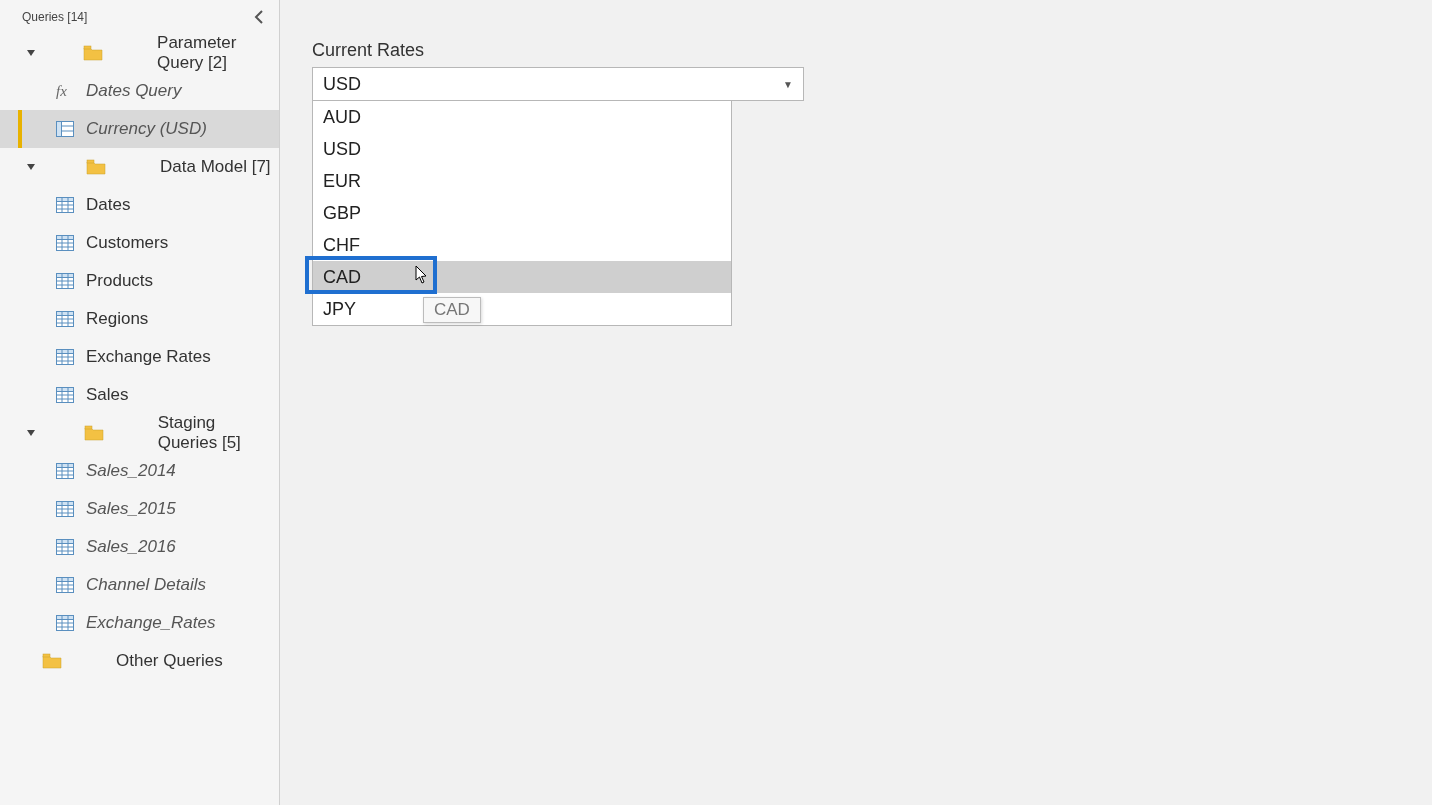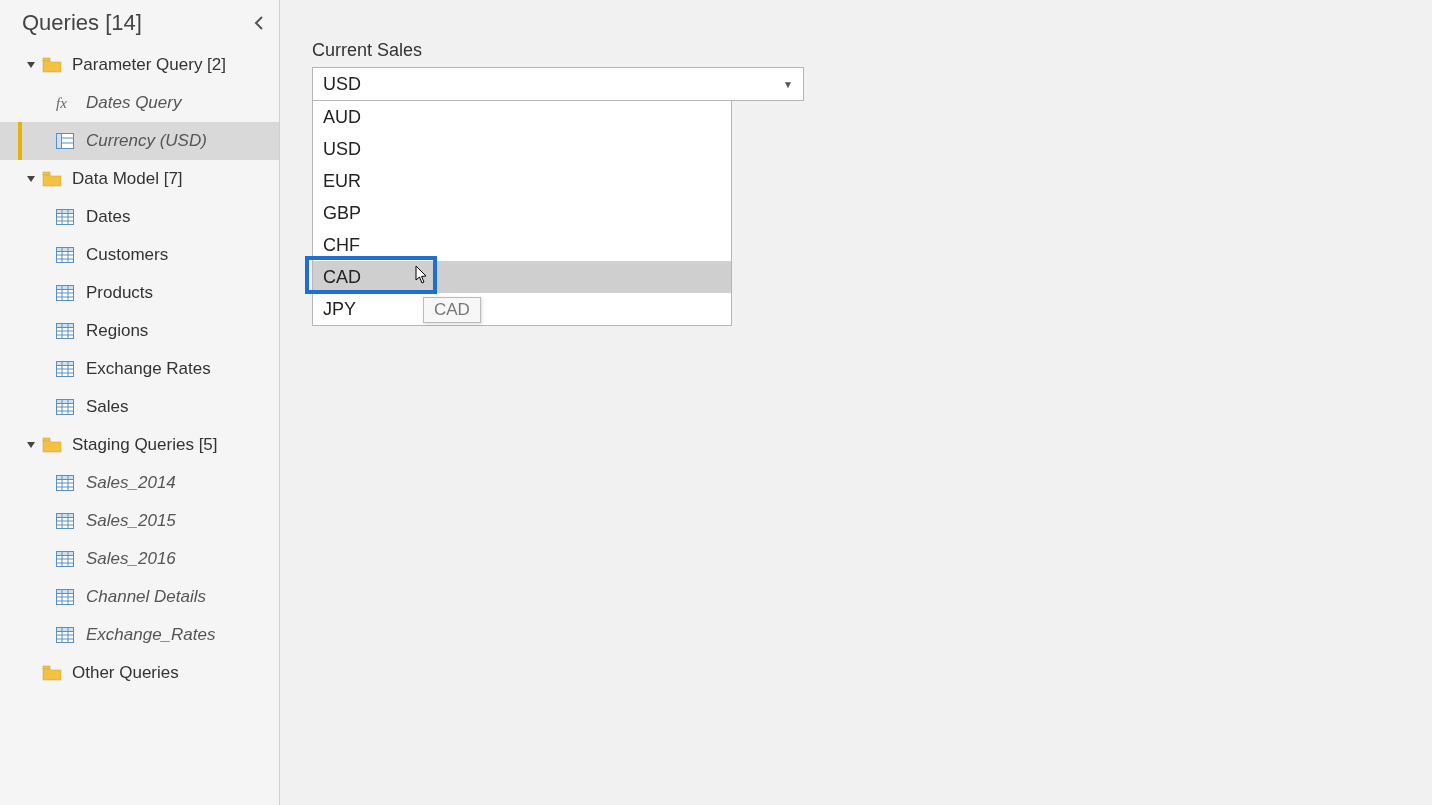--- a/index.html
+++ b/index.html
@@ -1,24 +1,24 @@
 <!DOCTYPE html>
 <html><head>
 <meta charset="utf-8">
 <style>
   * { box-sizing: border-box; margin: 0; padding: 0; }
   html, body { width: 1432px; height: 805px; font-family: "Segoe UI", Tahoma, sans-serif; background: #f1f1f1; overflow: hidden; }
   .app { display: flex; height: 100%; }
   
   .sidebar { width: 280px; background: #f5f5f5; border-right: 1px solid #d0d0d0; display: flex; flex-direction: column; }
-  .sidebar-header { display: flex; align-items: center; justify-content: space-between; padding: 10px 14px 8px 22px; font-size: 22px; color: #444; }
+  .sidebar-header { display: flex; align-items: center; justify-content: space-between; padding: 10px 14px 8px 22px; font-size: 12px; color: #444; }
   .sidebar-header .collapse { font-size: 18px; color: #555; cursor: pointer; }
   .tree { padding-top: 2px; }
   .group-row, .item-row { display: flex; align-items: center; height: 38px; font-size: 17px; color: #333; cursor: pointer; }
-  .group-row { padding-left: 26px; font-weight: 400; }
+  .group-row { padding-left: 26px; font-weight: 400; gap: 44px; }
   .group-row .caret { width: 14px; display: inline-block; font-size: 12px; color: #444; margin-right: 2px; }
   .group-row .folder-icon, .item-row .folder-icon { width: 20px; height: 16px; margin-right: 10px; }
   .item-row { padding-left: 56px; }
   .item-row .item-icon { width: 20px; height: 16px; margin-right: 10px; display: inline-flex; align-items: center; justify-content: flex-start; }
   .item-row.selected { background: #d9d9d9; position: relative; }
   .item-row.selected::before { content: ""; position: absolute; left: 18px; top: 0; bottom: 0; width: 4px; background: #e8b200; }
   .italic { font-style: italic; color: #555; }
   
   .main { flex: 1; position: relative; padding: 40px 0 0 32px; }
   .field-label { font-size: 18px; color: #333; margin-bottom: 6px; }
@@ -255,21 +255,21 @@
               <path d="M1 3 L7 3 L9 5 L19 5 L19 15 L1 15 Z" fill="#f3c143" stroke="#caa028" stroke-width="0.5"></path>
               <rect x="1" y="1" width="7" height="3" fill="#f3c143" stroke="#caa028" stroke-width="0.5"></rect>
             </svg>
           </span>
           <span>Other Queries</span>
         </div>
       </div>
   </div>
 
   <div class="main">
-    <div class="field-label">Current Sales</div>
+    <div class="field-label">Current Rates</div>
     <div class="combo">
       <span>USD</span>
       <span class="caret-down">▼</span>
     </div>
     <div class="dropdown" id="dropdown">
         <div class="option">AUD</div>
         <div class="option">USD</div>
         <div class="option">EUR</div>
         <div class="option">GBP</div>
         <div class="option">CHF</div>

